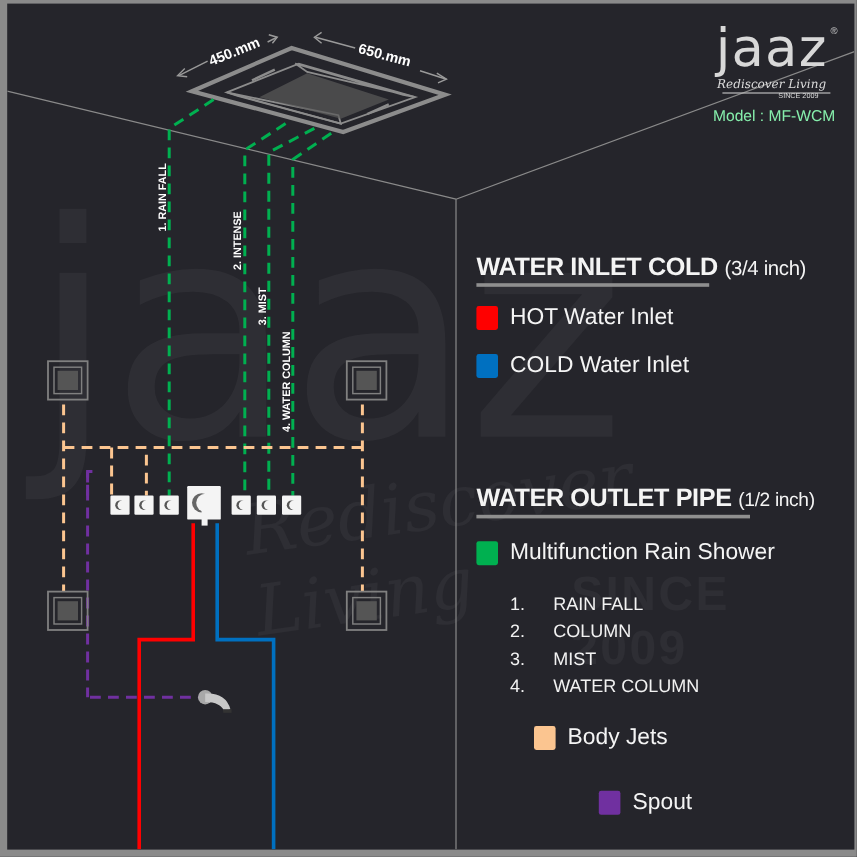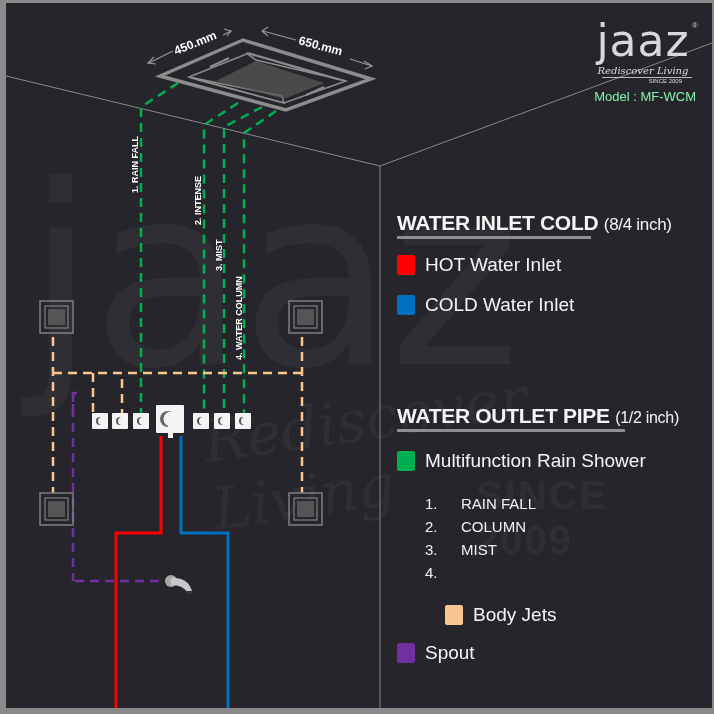--- a/index.html
+++ b/index.html
@@ -164,21 +164,21 @@
     <div class="brand-logo">jaaz</div>
     <span class="brand-reg">®</span>
     <div class="brand-tagline">Rediscover Living</div>
     <div class="brand-since">SINCE 2009</div>
   </div>
   <div class="model">Model : MF-WCM</div>
 
   <div class="legend" style="top:208px;">
     <div class="section-title">
       <span>WATER INLET COLD</span>
-      <span class="sub">(8/4 inch)</span>
+      <span class="sub">(3/4 inch)</span>
     </div>
     <div class="underline" style="width:194px;"></div>
     <div class="item" style="margin-top:13px;">
       <span class="swatch" style="background:#ff0000;"></span>
       <span>HOT Water Inlet</span>
     </div>
     <div class="item" style="margin-top:14px;">
       <span class="swatch" style="background:#0070c0;"></span>
       <span>COLD Water Inlet</span>
     </div>
@@ -202,25 +202,26 @@
       <div class="row">
           <span class="num">2.</span>
           <span>COLUMN</span>
         </div>
       <div class="row">
           <span class="num">3.</span>
           <span>MIST</span>
         </div>
       <div class="row">
           <span class="num">4.</span>
+          <span>WATER COLUMN</span>
         </div>
     </div>
     <div class="item" style="margin-top:18px;padding-left:48px;">
       <span class="swatch" style="background:#fbc590;"></span>
       <span>Body Jets</span>
     </div>
-    <div class="item" style="margin-top:12px;">
+    <div class="item" style="margin-top:28px;justify-content:center;">
       <span class="swatch" style="background:#7030a0;"></span>
       <span>Spout</span>
     </div>
   </div>
 
 </div>
 
 </body></html>

